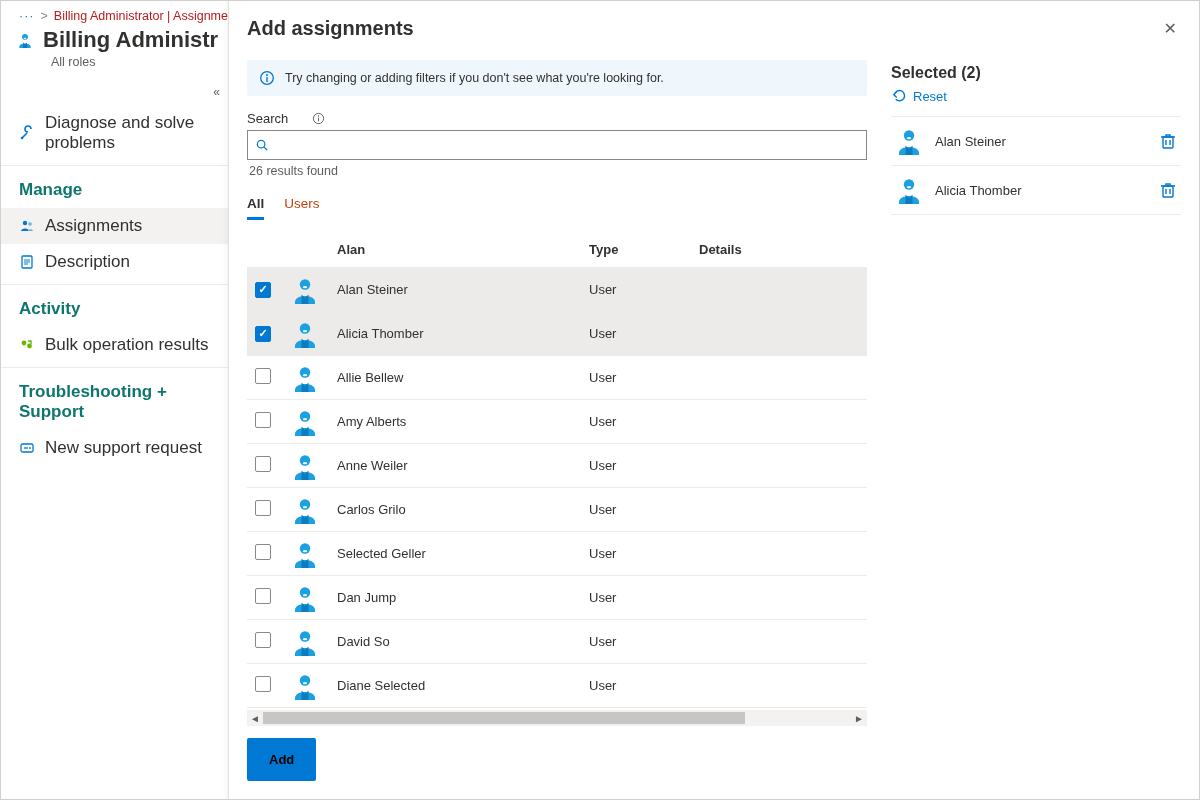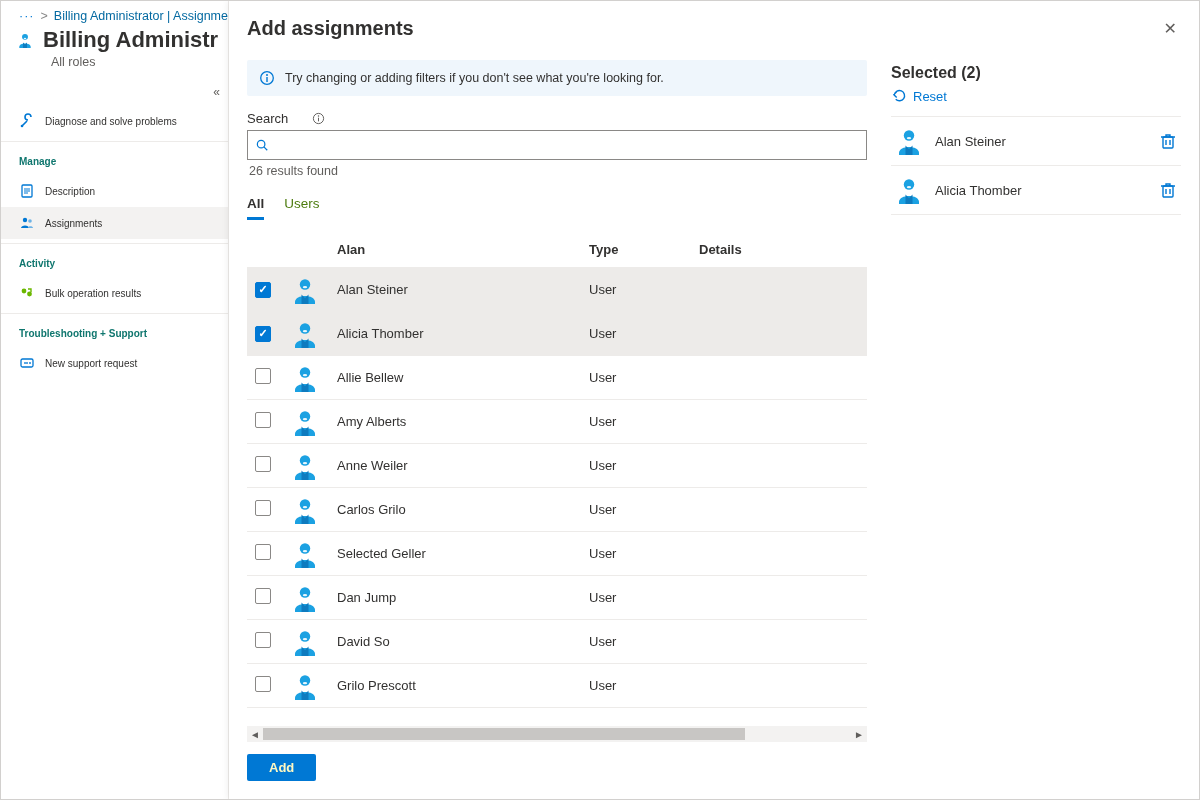--- a/index.html
+++ b/index.html
@@ -2,28 +2,28 @@
 <html><head>
 <meta charset="utf-8">
 <style>
   * { box-sizing: border-box; margin: 0; padding: 0; font-family: "Segoe UI", Arial, sans-serif; }
   body { width: 1200px; height: 800px; overflow: hidden; background: #fff; color: #323130; font-size: 13px; border:1px solid #d2d0ce; }
   .app { display: flex; width: 100%; height: 100%; }
 
   
   .underlying { width: 228px; flex: 0 0 228px; border-right: 1px solid #edebe9; background:#fff; }
   .breadcrumb { display:flex; align-items:center; gap:6px; padding:8px 10px 0 18px; font-size:12.5px; color:#404040; white-space:nowrap; overflow:hidden; }
-  .breadcrumb a { color:#0369a1; text-decoration:none; }
+  .breadcrumb a { color:#b91c1c; text-decoration:none; }
   .breadcrumb .chev { color:#888; }
   .breadcrumb .dots { color:#0078d4; letter-spacing:1px; cursor:pointer;}
   .page-head { display:flex; align-items:center; gap:10px; padding:4px 10px 2px 16px; }
   .page-title { font-size:22px; font-weight:600; color:#323130; white-space:nowrap; overflow:hidden; }
   .page-sub { padding:0 10px 14px 50px; color:#605e5c; font-size:12.5px; }
   .collapse-caret { text-align:right; padding:2px 8px 6px 0; color:#605e5c; font-size:12px; cursor:pointer;}
-  .lnav-item, .lnav-head { display:flex; align-items:center; gap:10px; padding:8px 10px 8px 18px; font-size:10px; color:#323130; cursor:pointer; }
+  .lnav-item, .lnav-head { display:flex; align-items:center; gap:10px; padding:8px 10px 8px 18px; font-size:17px; color:#323130; cursor:pointer; }
   .lnav-head { font-weight:700; color:#0f766e; cursor:default; border-top:0; padding-top:14px;}
   .lnav-sectionline { border-top:1px solid #edebe9; margin:4px 0 0 0;}
   .lnav-item.active { background:#f3f2f1; font-weight:400; }
   .ic { width:16px; height:16px; display:inline-flex; align-items:center; justify-content:center; }
 
   
   .panel { flex:1; display:flex; flex-direction:column; background:#fff; min-width:0; box-shadow:-2px 0 6px rgba(0,0,0,0.06);}
   .panel-head { display:flex; align-items:center; justify-content:space-between; padding:14px 18px 18px 18px; }
   .panel-title { font-size:20px; font-weight:700; }
   .close-x { font-size:16px; color:#605e5c; cursor:pointer; padding:4px;}
@@ -31,21 +31,21 @@
   .col-main { flex:1; display:flex; flex-direction:column; min-width:0; max-width:640px;}
   .infobar { display:flex; align-items:center; gap:10px; background:#eff6fc; color:#323130; padding:10px 12px; border-radius:2px; font-size:12.5px; }
   .infobar .ic { color:#0078d4; }
   .search-label { display:flex; align-items:center; gap:22px; margin-top:14px; font-size:13px; color:#323130;}
   .search-box { position:relative; margin-top:4px; }
   .search-box input { width:100%; height:30px; border:1px solid #8a8886; padding:4px 8px 4px 28px; font-size:13px; outline:none;}
   .search-box .sicon { position:absolute; left:7px; top:7px; color:#0078d4; }
   .result-count { font-size:12.5px; color:#605e5c; margin:4px 0 0 2px; }
   .tabs { display:flex; gap:20px; margin-top:14px; font-size:13.5px; }
   .tab { padding:4px 0 6px 0; cursor:pointer; color:#323130; font-weight:600;text-align:right;}
-  .tab.inactive { font-weight:400; color:#4d7c0f;}
+  .tab.inactive { font-weight:400; color:#c2410c;}
   .tab.active { border-bottom:3px solid #0078d4; }
   .table-wrap { flex:1; margin-top:12px; border:0; min-height:0; display:flex; flex-direction:column; }
   .thead { display:flex; align-items:center; padding:10px 8px; font-size:13px; color:#323130; font-weight:600; border-bottom:1px solid #edebe9;}
   .col-check { width:36px; flex:0 0 36px; }
   .col-avatar { width:46px; flex:0 0 46px; }
   .col-name { flex:1; }
   .col-type { width:110px; flex:0 0 110px; }
   .col-details { width:160px; flex:0 0 160px; }
   .tbody { flex:1; overflow-y:scroll; overflow-x:hidden; }
   .trow { display:flex; align-items:center; padding:6px 8px; border-bottom:1px solid #edebe9; font-size:13px; min-height:44px;}
@@ -53,21 +53,21 @@
   .cb { width:16px; height:16px; border:1px solid #8a8886; border-radius:2px; background:#fff; display:inline-flex; align-items:center;justify-content:center; cursor:pointer;}
   .cb.checked { background:#0078d4; border-color:#0078d4; }
   .cb.checked::after { content:"✓"; color:#fff; font-size:11px; font-weight:bold; line-height:1;}
   .avatar { width:28px; height:28px; }
   .hscroll { height:16px; background:#f3f2f1; display:flex; align-items:center; }
   .hscroll .arrow { width:16px; text-align:center; color:#605e5c; font-size:10px; cursor:pointer;}
   .hscroll .track { flex:1; height:12px; background:#f3f2f1; position:relative;}
   .hscroll .thumb { position:absolute; left:0; top:0; height:12px; width:82%; background:#c8c6c4;}
 
   .footer { padding:12px 18px 18px 18px; }
-  .btn-primary { background:#0078d4; color:#fef9c3; border:none; padding:6px 22px; font-size:13px; font-weight:600; cursor:pointer; border-radius:2px;}
+  .btn-primary { background:#0078d4; color:#000000; border:none; padding:14px 22px; font-size:13px; font-weight:600; cursor:pointer; border-radius:2px;}
 
   
   .col-selected { width:290px; flex:0 0 290px; border-left:0; }
   .sel-head { font-size:16px; font-weight:600; margin-top:4px;}
   .reset { display:flex; align-items:center; gap:6px; color:#0078d4; font-size:13px; margin-top:6px; padding-bottom:12px; border-bottom:1px solid #edebe9; cursor:pointer;}
   .sel-item { display:flex; align-items:center; gap:12px; padding:10px 4px; border-bottom:1px solid #edebe9;}
   .sel-item .name { flex:1; font-size:13px;}
   .trash { color:#0078d4; cursor:pointer; }
 
   
@@ -119,39 +119,39 @@
         <svg width="16" height="16" viewBox="0 0 16 16">
             <path d="M3 13 L8 8 M9 7 A3 3 0 1 1 12 4" stroke="#0078d4" stroke-width="1.6" fill="none"></path>
             <circle cx="3" cy="13" r="1.3" fill="#0078d4"></circle>
           </svg>
       </span>
       <span>Diagnose and solve problems</span>
     </div>
 
     <div class="lnav-sectionline"></div>
     <div class="lnav-head">Manage</div>
-    <div class="lnav-item">
-      <span class="ic">
-        <svg width="16" height="16" viewBox="0 0 16 16">
-            <rect x="3" y="2" width="10" height="12" rx="1" fill="none" stroke="#0078d4" stroke-width="1.3"></rect>
-            <path d="M5 6h6M5 8h6M5 10h4" stroke="#0078d4" stroke-width="1.2"></path>
-          </svg>
-      </span>
-      <span>Description</span>
-    </div>
     <div class="lnav-item active">
       <span class="ic">
         <svg width="16" height="16" viewBox="0 0 16 16">
             <circle cx="6" cy="5" r="2.2" fill="#0078d4"></circle>
             <circle cx="11" cy="6" r="1.8" fill="#6cb2e6"></circle>
             <path d="M2 13 C2 9.5 10 9.5 10 13Z" fill="#0078d4"></path>
             <path d="M9 13 C9 10.5 14 10.5 14 13Z" fill="#6cb2e6"></path>
           </svg>
       </span>
       <span>Assignments</span>
+    </div>
+    <div class="lnav-item">
+      <span class="ic">
+        <svg width="16" height="16" viewBox="0 0 16 16">
+            <rect x="3" y="2" width="10" height="12" rx="1" fill="none" stroke="#0078d4" stroke-width="1.3"></rect>
+            <path d="M5 6h6M5 8h6M5 10h4" stroke="#0078d4" stroke-width="1.2"></path>
+          </svg>
+      </span>
+      <span>Description</span>
     </div>
 
     <div class="lnav-sectionline"></div>
     <div class="lnav-head">Activity</div>
     <div class="lnav-item">
       <span class="ic">
         <svg width="16" height="16" viewBox="0 0 16 16">
             <circle cx="5" cy="6" r="2.4" fill="#6bb700"></circle>
             <circle cx="10.5" cy="9" r="2.4" fill="#6bb700"></circle>
             <path d="M9 4l3 0 0 3" stroke="#6bb700" stroke-width="1.4" fill="none"></path>
@@ -327,21 +327,21 @@
                 <div class="col-type">User</div>
                 <div class="col-details"></div>
               </div>
               <div class="trow">
                 <div class="col-check"><span class="cb"></span></div>
                 <div class="col-avatar">
                   <svg class="avatar" width="28" height="28" viewBox="0 0 28 28">
                     <use href="#user-avatar"></use>
                   </svg>
                 </div>
-                <div class="col-name">Grilo Prescott</div>
+                <div class="col-name">Diane Selected</div>
                 <div class="col-type">User</div>
                 <div class="col-details"></div>
               </div>
             </div>
           <div class="hscroll">
             <div class="arrow">◄</div>
             <div class="track">
                 <div class="thumb"></div>
               </div>
             <div class="arrow">►</div>

